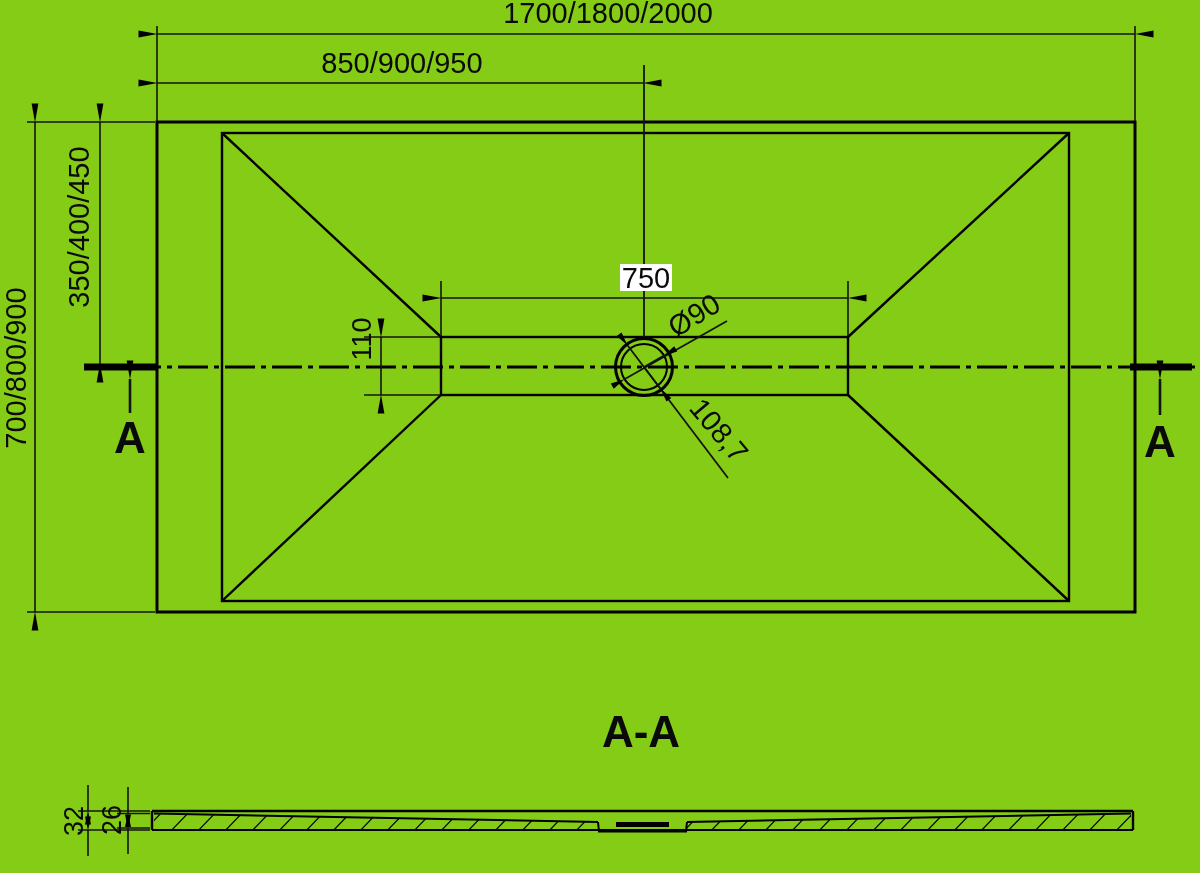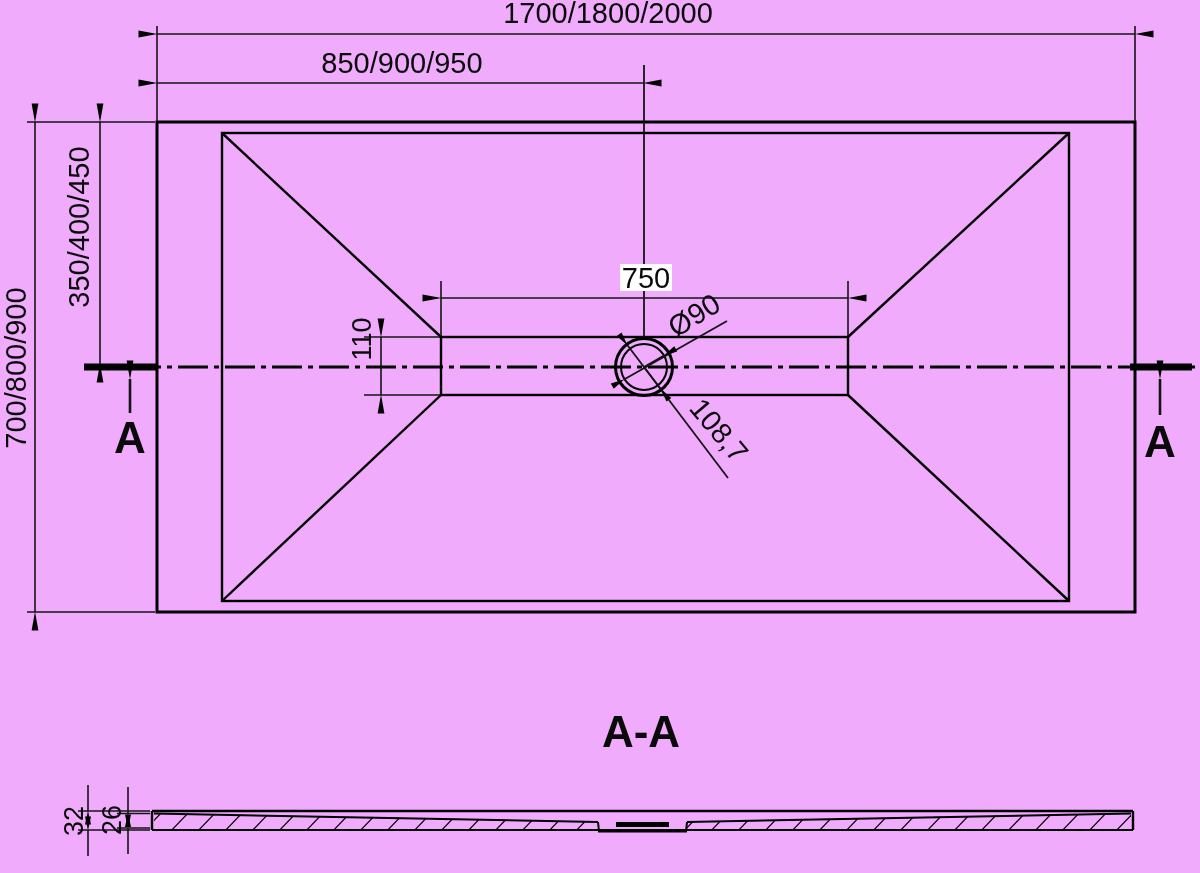--- a/index.html
+++ b/index.html
@@ -1,16 +1,16 @@
 <!DOCTYPE html>
 <html><head>
 <meta charset="utf-8">
 <style>
   html,body{margin:0;padding:0;background:#ffffff;}
-  .stage{position:relative;width:1200px;height:873px;background:#f0abfc;overflow:hidden;text-decoration:underline;}
+  .stage{position:relative;width:1200px;height:873px;background:#84cc16;overflow:hidden;text-decoration:underline;}
   svg{position:absolute;left:0;top:0;}
   text{font-family:"Liberation Sans","DejaVu Sans",sans-serif;fill:#0a0a0a;}
   .dim-text{font-size:29px;}
   .dim-text-sm{font-size:27px;}
   .cut-letter{font-size:44px;font-weight:bold;}
   .section-title{font-size:44px;font-weight:bold;}
   .obj{stroke:#000;fill:none;}
   .dim{stroke:#141414;fill:none;}
 </style>
 </head>

